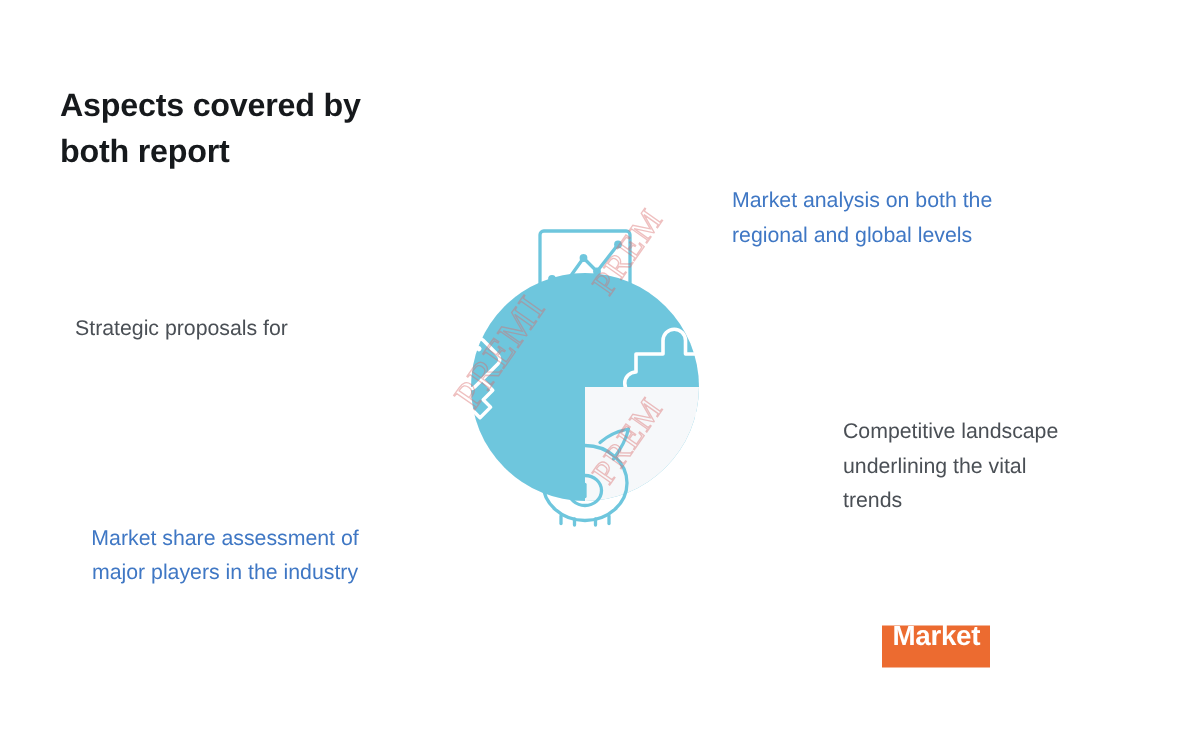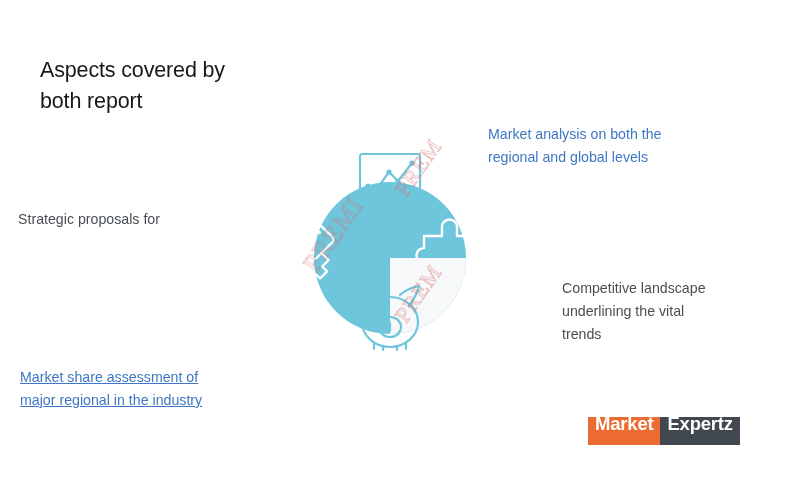--- a/index.html
+++ b/index.html
@@ -19,21 +19,21 @@
     overflow: hidden;
   }
 
   
   #page-title {
     position: absolute;
     left: 40px;
     top: 55px;
     width: 300px;
     font-size: 21.5px;
-    font-weight: normal;
+    font-weight: bold;
     line-height: 1.42;
     color: #16191c;
     letter-spacing: -0.15px;
   }
   #page-title .t-line { display: block; }
 
   
   #diagram {
     position: absolute;
     left: 238px;
@@ -45,27 +45,27 @@
 
   
   .callout {
     position: absolute;
     font-size: 14.2px;
     line-height: 1.62;
   }
   .callout .c-line { display: block; white-space: nowrap; }
   .callout.blue { color: #3f77c4; }
   .callout.gray { color: #4a4f55; }
-  .callout.right { text-align: left; }
+  .callout.right { text-align: center; }
   .callout.left  { text-align: left; }
 
   #callout-top-right    { left: 488px; top: 123px; width: 250px; }
   #callout-bottom-right { left: 562px; top: 277px; width: 230px; }
   #callout-top-left     { left: 18px;  top: 208px; width: 206px; }
-  #callout-bottom-left  { left: 20px;  top: 366px; width: 260px; text-decoration: underline; }
+  #callout-bottom-left  { left: 20px;  top: 348px; width: 260px; }
 
   
   #logo {
     position: absolute;
     left: 588px;
     top: 417px;
     height: 28px;
     display: flex;
     align-items: stretch;
     font-weight: bold;
@@ -193,21 +193,20 @@
     <span class="c-line">underlining the vital</span>
     <span class="c-line">trends</span>
   </div>
 
   <div id="callout-top-left" class="callout gray right">
     <span class="c-line">Strategic proposals for</span>
   </div>
 
   <div id="callout-bottom-left" class="callout blue right">
     <span class="c-line">Market share assessment of</span>
-    <span class="c-line">major regional in the industry</span>
+    <span class="c-line">major players in the industry</span>
   </div>
 
   <div id="logo">
     <span class="logo-part logo-market">Market</span>
-    <span class="logo-part logo-expertz">Expertz</span>
   </div>
 
 </div>
 
 </body></html>

